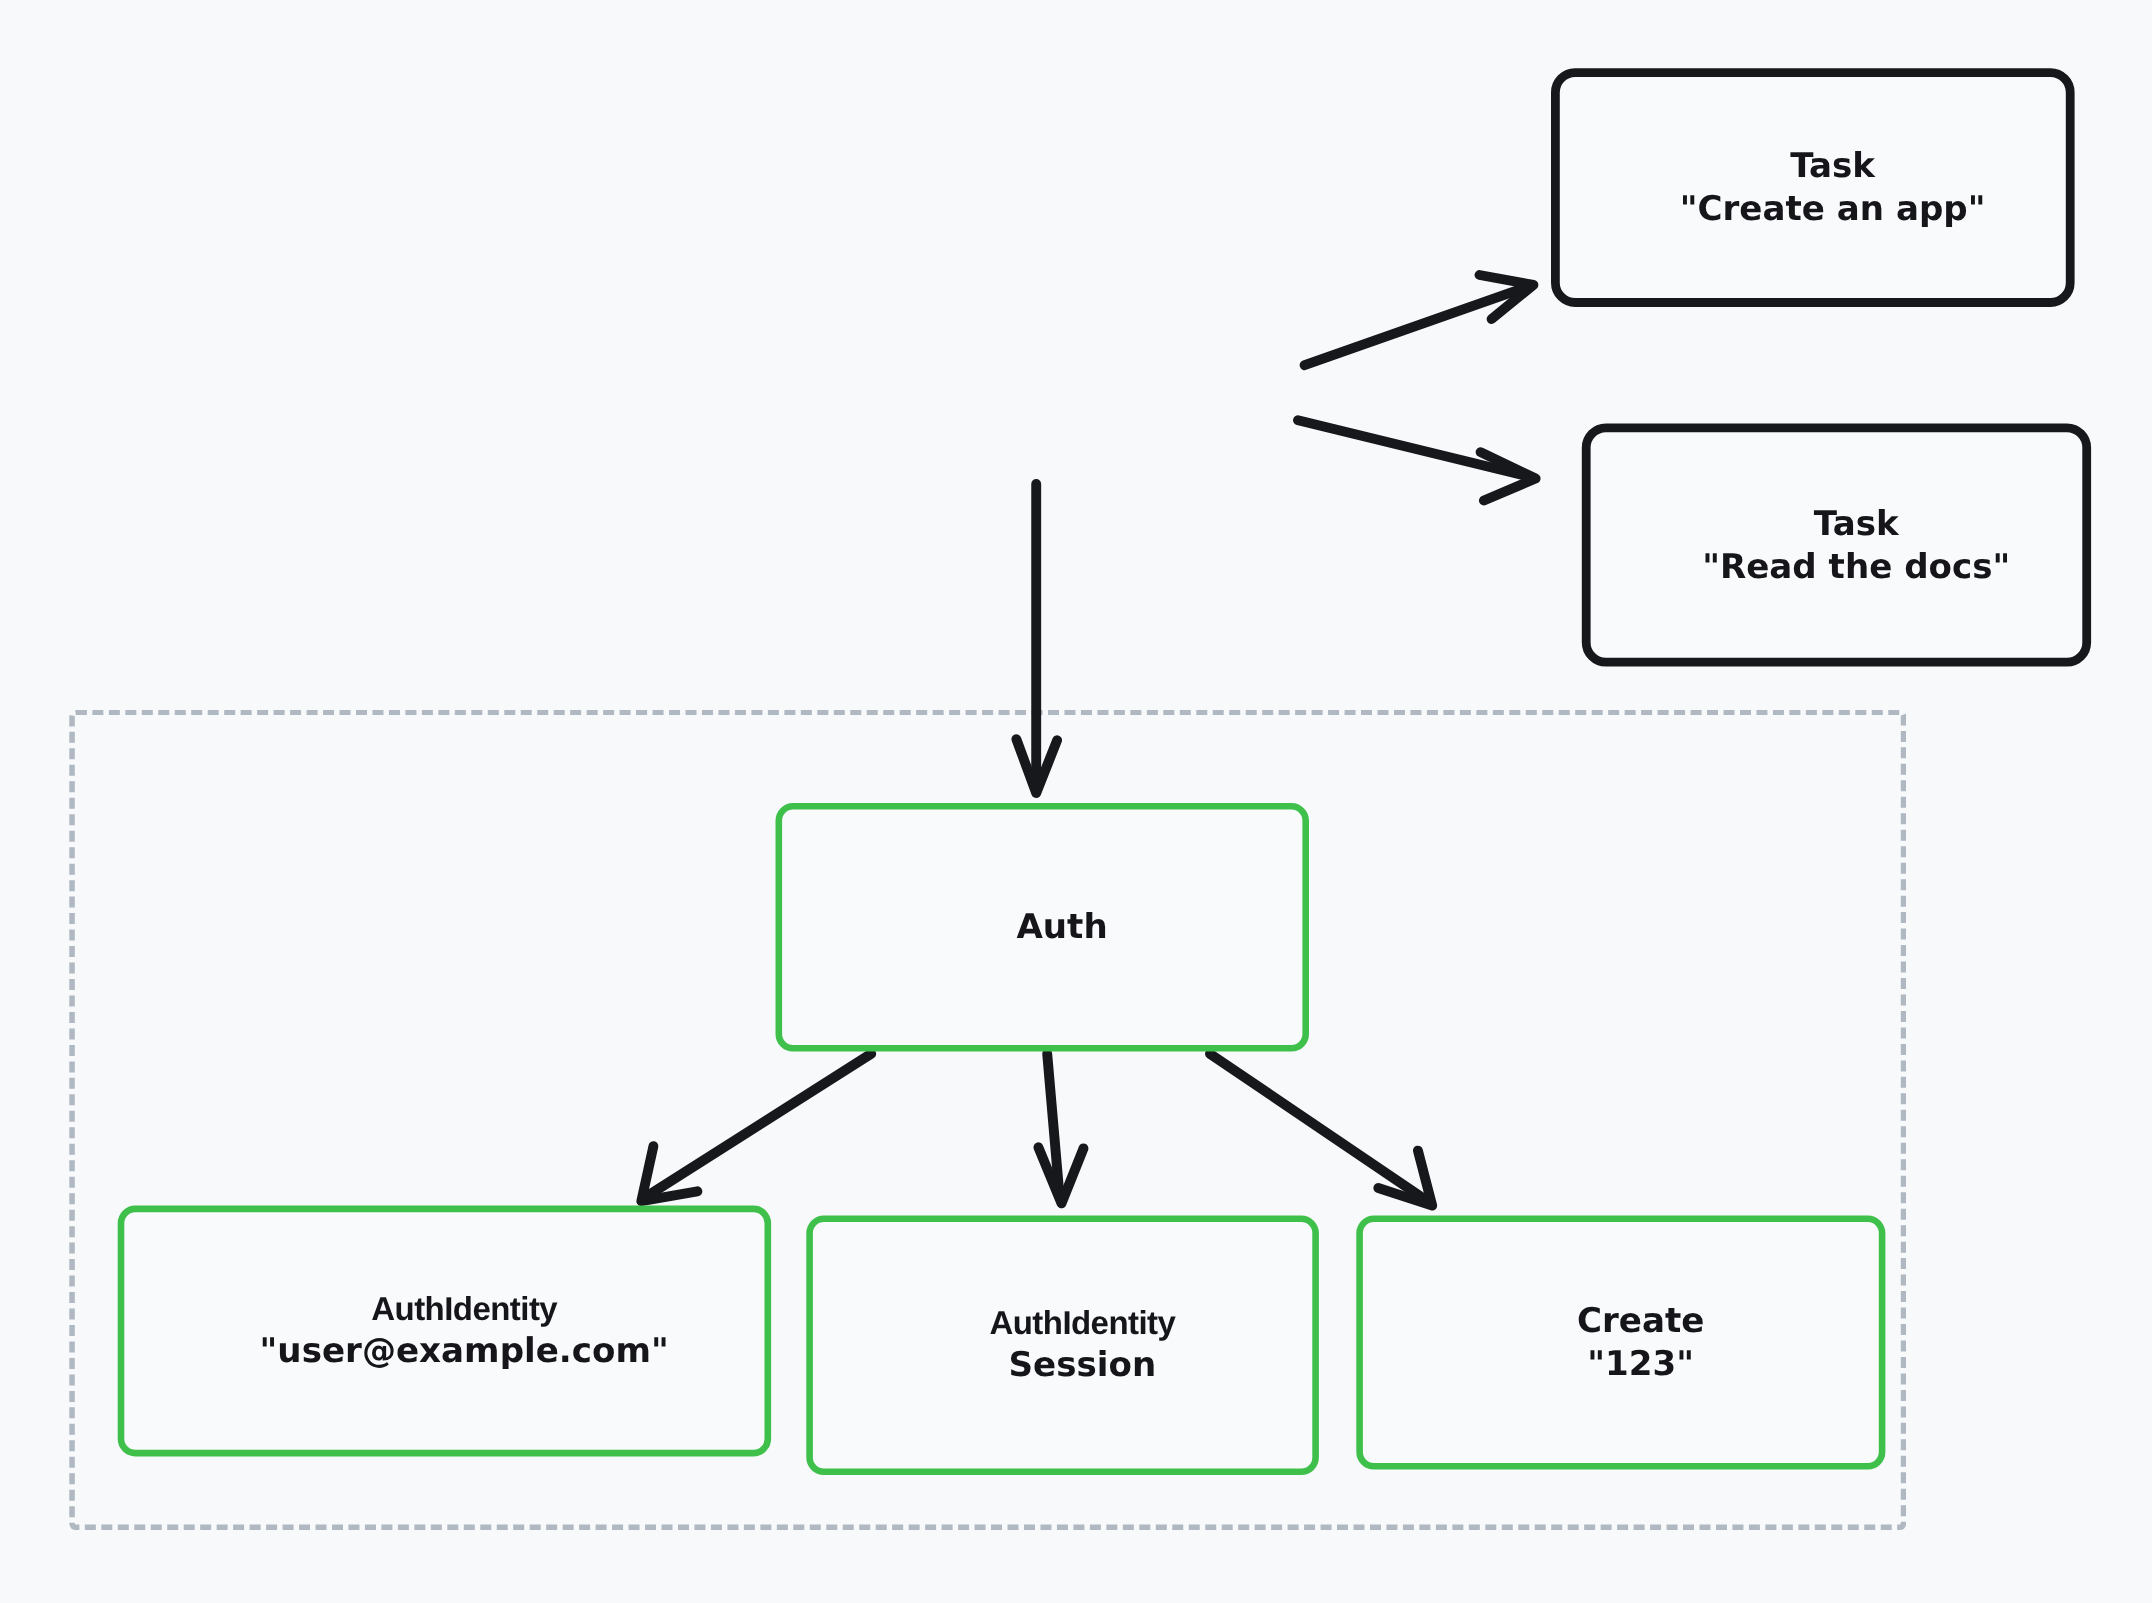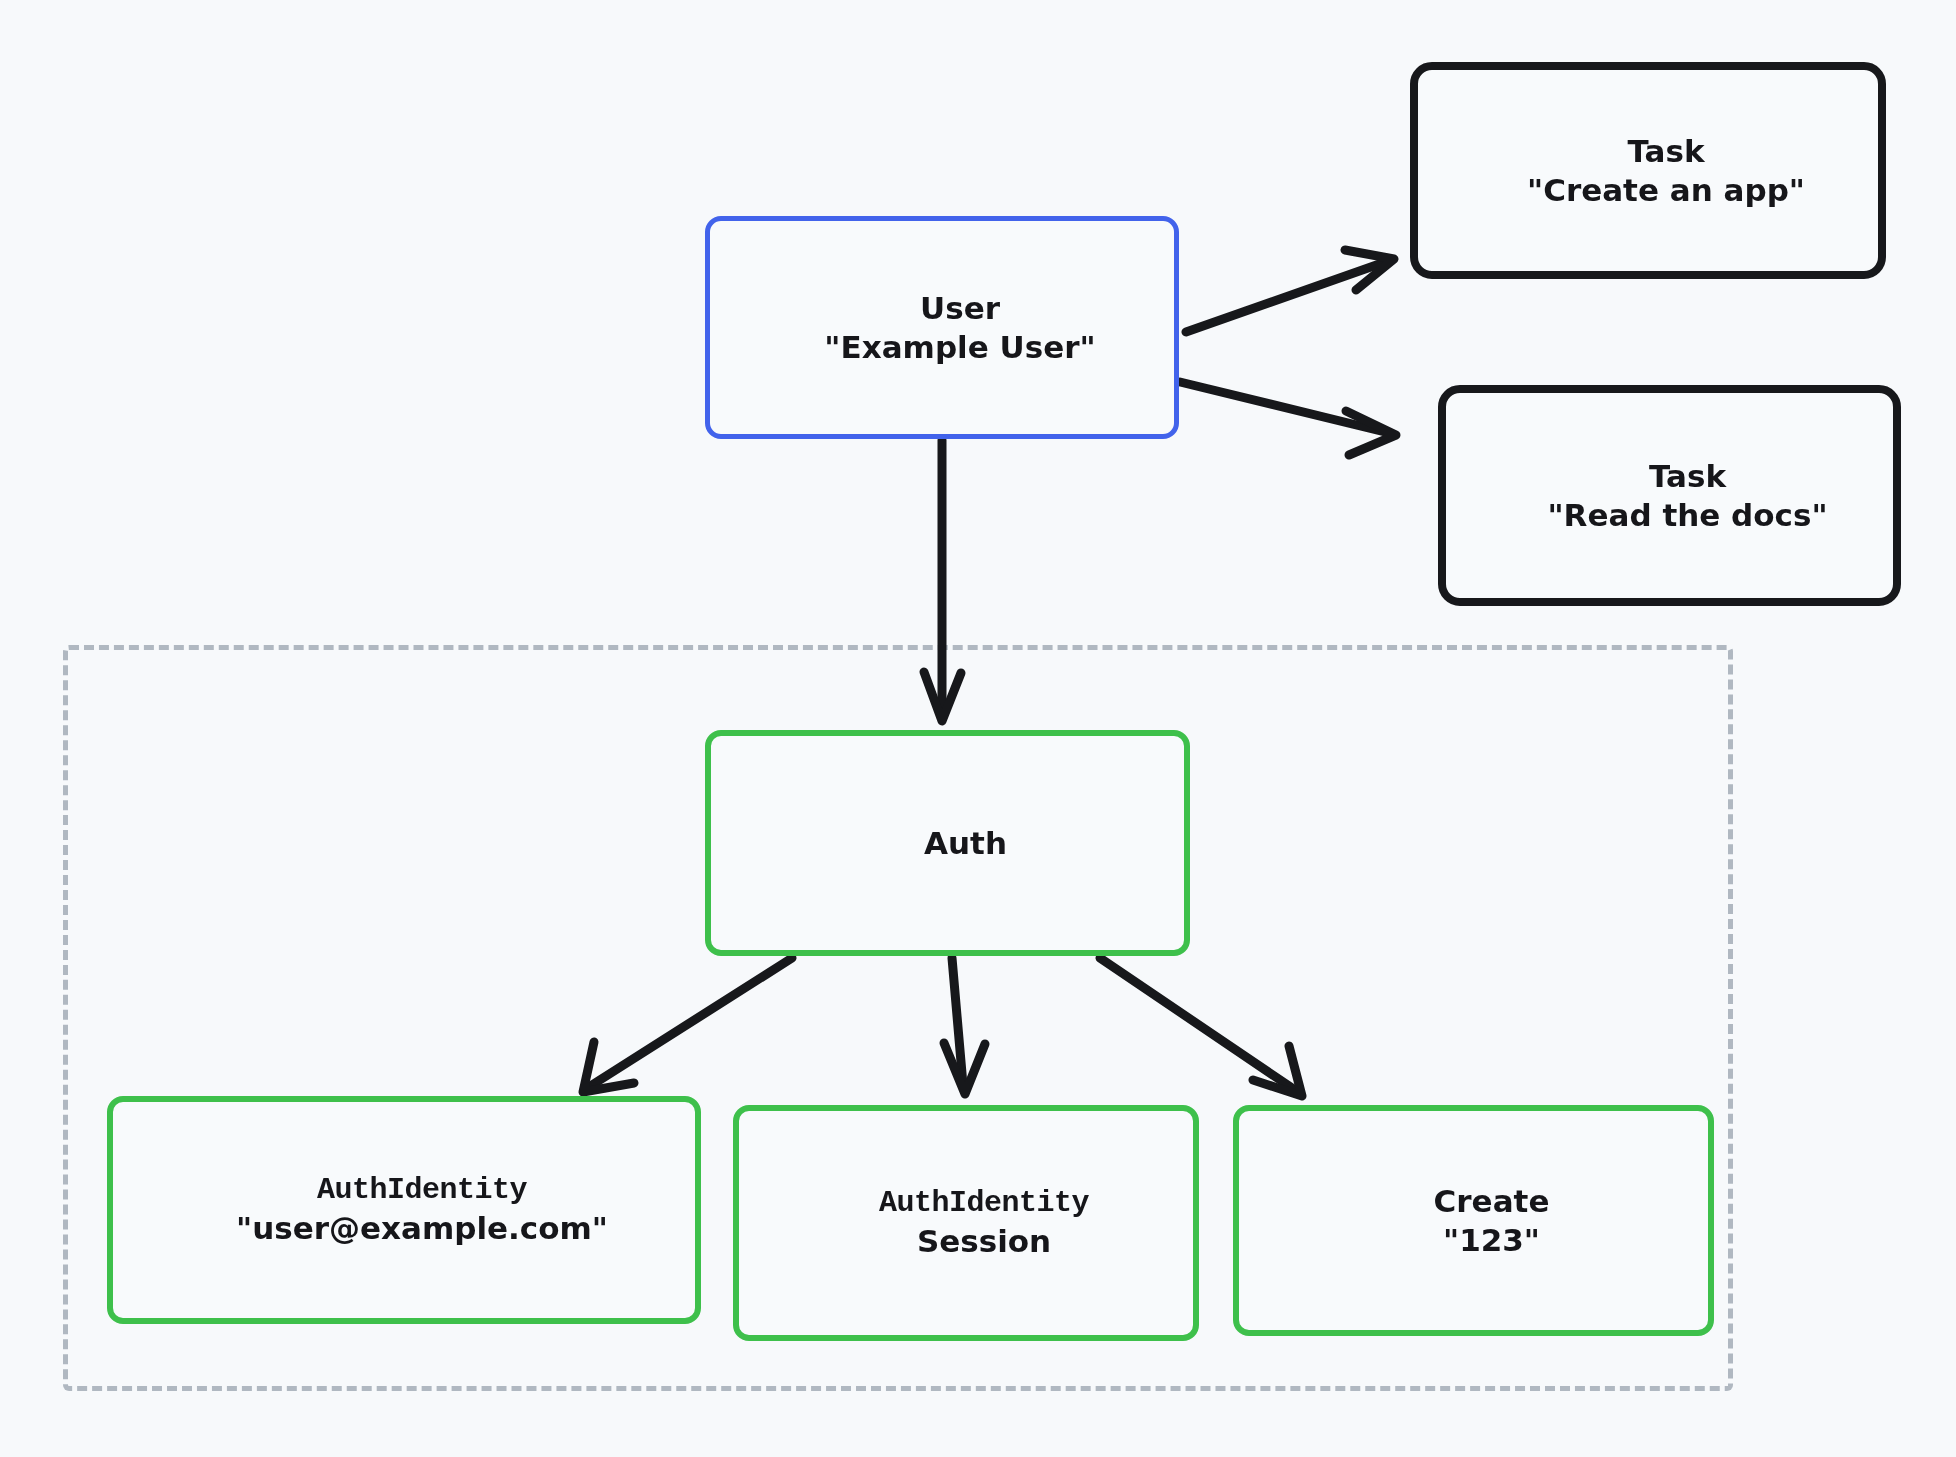--- a/index.html
+++ b/index.html
@@ -102,21 +102,21 @@
     height: 236px;
   }
   .node-session {
     left: 1233px;
     top: 1105px;
     width: 481px;
     height: 231px;
   }
   
   .mono {
-    font-family: Liberation Mono, monospace;
+    font-family: Liberation Sans, sans-serif;
     font-size: 30px;
     letter-spacing: -0.5px;
   }
   .group-box {
     position: absolute;
     box-sizing: border-box;
     left: 63px;
     top: 645px;
     width: 1670px;
     height: 746px;
@@ -160,24 +160,20 @@
         <path d="M944,1043 L965,1094 L985,1044"></path>
       </g>
 
       <g>
         <path d="M1100,958 L1292,1088"></path>
         <path d="M1253,1080 L1302,1096 L1289,1046"></path>
       </g>
     </g>
   </svg>
 
-  <div class="node node-user">
-    <span class="node-line">User</span>
-    <span class="node-line">"Example User"</span>
-  </div>
 
   <div class="node node-task node-task-1">
     <span class="node-line">Task</span>
     <span class="node-line">"Create an app"</span>
   </div>
 
   <div class="node node-task node-task-2">
     <span class="node-line">Task</span>
     <span class="node-line">"Read the docs"</span>
   </div>

